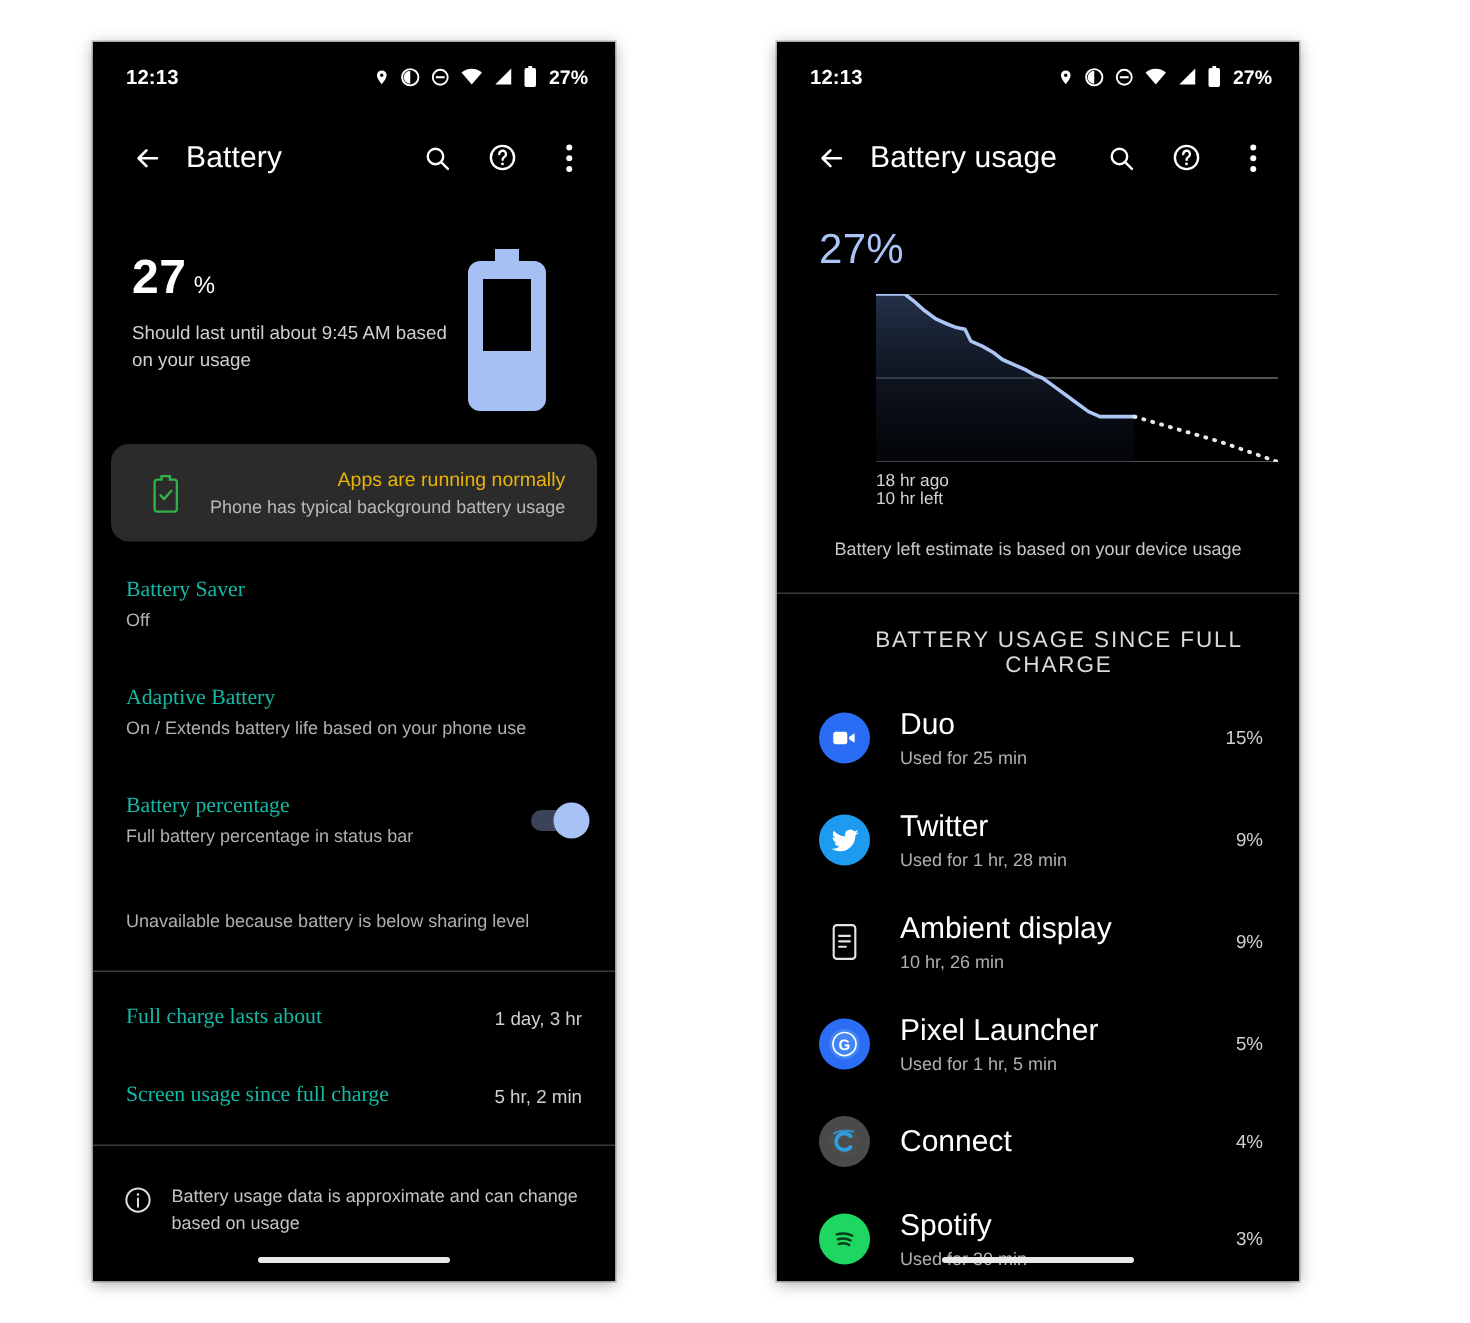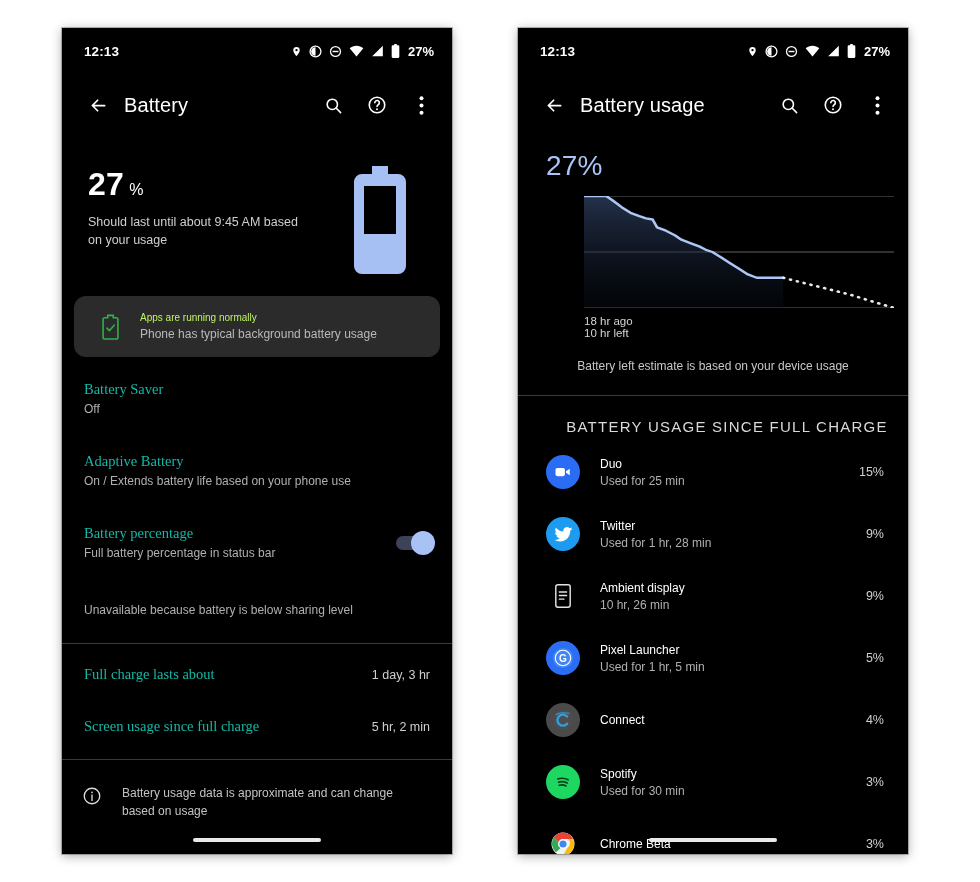--- a/index.html
+++ b/index.html
@@ -5,21 +5,21 @@
   * { margin:0; padding:0; box-sizing:border-box; }
   html,body{
     width:980px; height:882px;
     background:#ffffff;
     font-family:"Liberation Sans", sans-serif;
     overflow:hidden;
   }
   .stage{ position:relative; width:980px; height:882px; background:#fff; }
 
   .phone{
-    position:absolute; top:28px; width:390px; height:826px;
+    position:absolute; top:28px; width:348px; height:826px;
     background:#000; overflow:hidden;
     box-shadow:0 2px 10px rgba(0,0,0,.35), 0 0 0 1px rgba(0,0,0,.25);
   }
   .phone-left{ left:62px; }
   .phone-right{ left:518px; }
 
   
   .statusbar{
     height:46px; display:flex; align-items:center;
     padding:0 18px 0 22px; color:#fff;
@@ -44,21 +44,21 @@
   .hero-sub{ color:#cfcfcf; font-size:12.5px; line-height:1.45; margin-top:13px; max-width:215px; }
   .battery-art{ width:64px; height:112px; margin-right:14px; margin-top:2px; }
 
   
   .card{
     margin:20px 12px 0 12px; background:#2b2b2b; border-radius:12px;
     display:flex; align-items:center; padding:16px 16px;
   }
   .card-icon{ width:40px; display:flex; justify-content:center; }
   .card-txt{ margin-left:10px; }
-  .card-title{ color:#bef264; font-size:10px; }
+  .card-title{ color:#eab308; font-size:13px;text-align:right; }
   .card-sub{ color:#b9b9b9; font-size:12px; margin-top:4px; }
 
   
   .rows{ padding:0 0 0 0; }
   .row{ padding:17px 22px 17px 22px; display:flex; align-items:center; cursor:pointer; }
   .row .r-main{ flex:1; }
   .r-title{ color:#14b8a6; font-size:14.5px;font-family:Liberation Serif, serif; }
   .r-sub{ color:#b0b0b0; font-size:12px; margin-top:4px; }
   .r-value{ color:#cfcfcf; font-size:12.5px; margin-left:12px; white-space:nowrap; }
 
@@ -78,21 +78,21 @@
   .axis-labels{ position:absolute; right:10px; top:0; height:112px; width:48px; }
   .x-labels{ display:flex; justify-content:space-between; margin:7px 62px 0 66px; color:#d4d4d4; font-size:11.5px;flex-direction:column; }
   .chart-note{ text-align:center; color:#c8c8c8; font-size:12px; margin-top:20px; }
 
   .sec-divider{ height:1px; background:#3a3a3a; margin-top:22px; }
   .sec-header{ color:#d9d9d9; font-size:15px; font-weight:400; letter-spacing:1.25px; padding:22px 0 0 28px;text-align:center; }
 
   .app-row{ display:flex; align-items:center; padding:14px 24px 14px 28px; cursor:pointer; }
   .app-ico{ width:34px; height:34px; flex:0 0 34px; border-radius:50%; display:flex; align-items:center; justify-content:center; }
   .app-txt{ margin-left:20px; flex:1; }
-  .app-name{ color:#fff; font-size:12px; }
+  .app-name{ color:#fff; font-size:20px; }
   .app-sub{ color:#b0b0b0; font-size:12px; margin-top:3px; }
   .app-pct{ color:#d0d0d0; font-size:12.5px; }
 
   .home-ind{
     position:absolute; bottom:12px; left:50%; transform:translateX(-50%);
     width:128px; height:4px; border-radius:3px; background:#e9e9e9;
   }
 </style>
 </head>
 <body>

